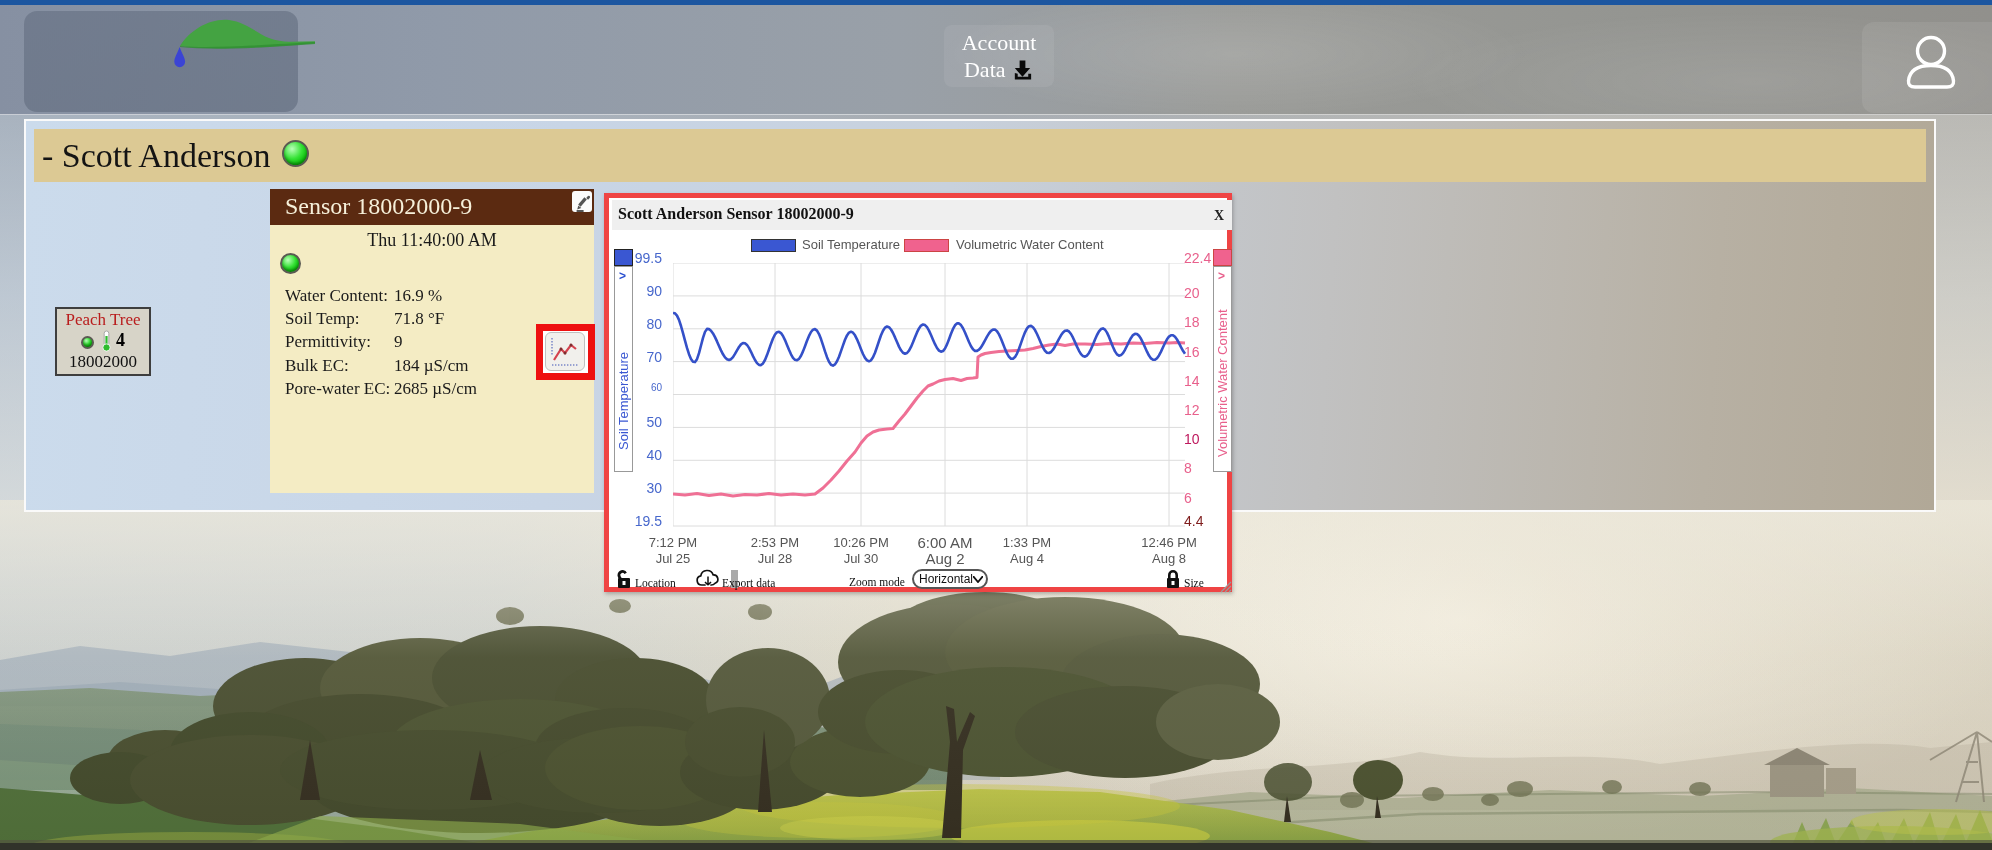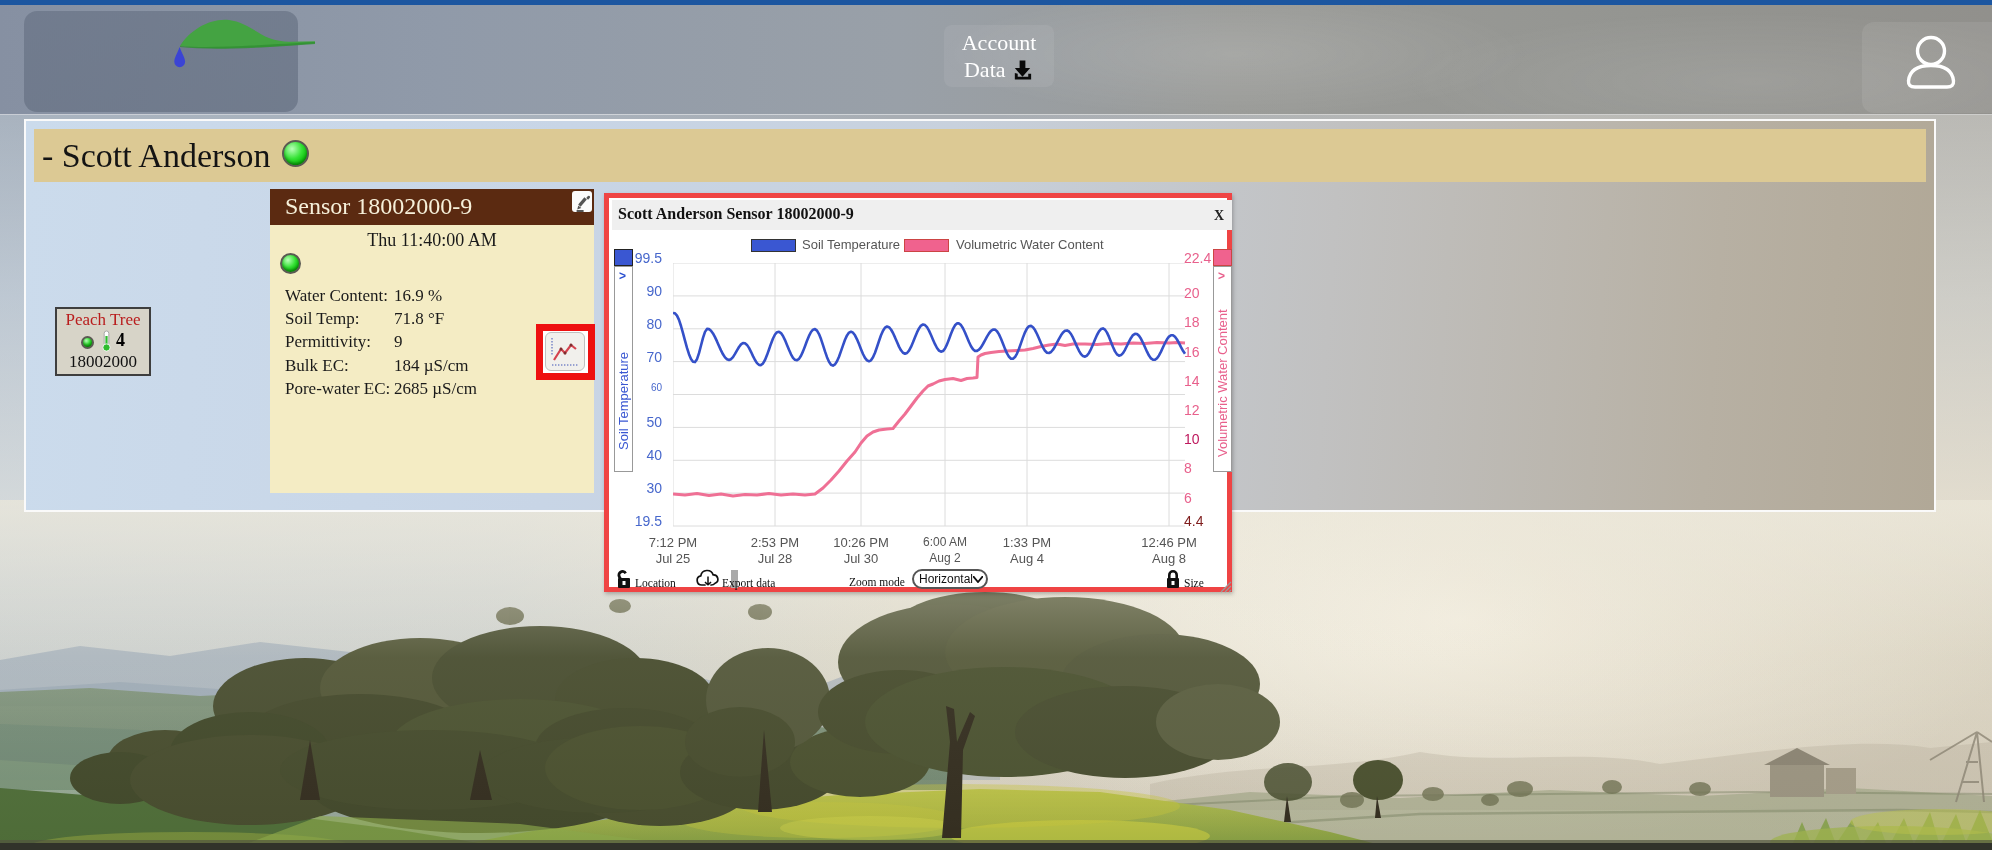--- a/index.html
+++ b/index.html
@@ -261,21 +261,21 @@
     <div class="abs" style="left:575px;top:146px;font-size:14px;color:#e8608c;">16</div>
     <div class="abs" style="left:575px;top:175px;font-size:14px;color:#e8608c;">14</div>
     <div class="abs" style="left:575px;top:204px;font-size:14px;color:#e8608c;">12</div>
     <div class="abs" style="left:575px;top:233px;font-size:14px;color:#be185d;">10</div>
     <div class="abs" style="left:575px;top:262px;font-size:14px;color:#e8608c;">8</div>
     <div class="abs" style="left:575px;top:292px;font-size:14px;color:#e8608c;">6</div>
     <div class="abs" style="left:575px;top:315px;font-size:14px;color:#7f1d1d;">4.4</div>
     <div class="abs" style="left:19px;top:337px;width:90px;text-align:center;font-size:13px;color:#555;line-height:15.5px;">7:12 PM<br>Jul 25</div>
     <div class="abs" style="left:121px;top:337px;width:90px;text-align:center;font-size:13px;color:#555;line-height:15.5px;">2:53 PM<br>Jul 28</div>
     <div class="abs" style="left:207px;top:337px;width:90px;text-align:center;font-size:13px;color:#555;line-height:15.5px;">10:26 PM<br>Jul 30</div>
-    <div class="abs" style="left:291px;top:337px;width:90px;text-align:center;font-size:12px;color:#555;line-height:15.5px;">6:00 AM<br>Aug 2</div>
+    <div class="abs" style="left:291px;top:337px;width:90px;text-align:center;font-size:15px;color:#555;line-height:15.5px;">6:00 AM<br>Aug 2</div>
     <div class="abs" style="left:373px;top:337px;width:90px;text-align:center;font-size:13px;color:#555;line-height:15.5px;">1:33 PM<br>Aug 4</div>
     <div class="abs" style="left:515px;top:337px;width:90px;text-align:center;font-size:13px;color:#555;line-height:15.5px;">12:46 PM<br>Aug 8</div>
 
  <svg class="abs" style="left:64px;top:65px;" width="516" height="266" viewBox="668 258 516 266">
   <g stroke="#dcdcdc" stroke-width="1">
         <line x1="668" y1="258" x2="1180" y2="258"></line>
         <line x1="668" y1="290.9" x2="1180" y2="290.9"></line>
         <line x1="668" y1="323.8" x2="1180" y2="323.8"></line>
         <line x1="668" y1="356.6" x2="1180" y2="356.6"></line>
         <line x1="668" y1="389.5" x2="1180" y2="389.5"></line>

